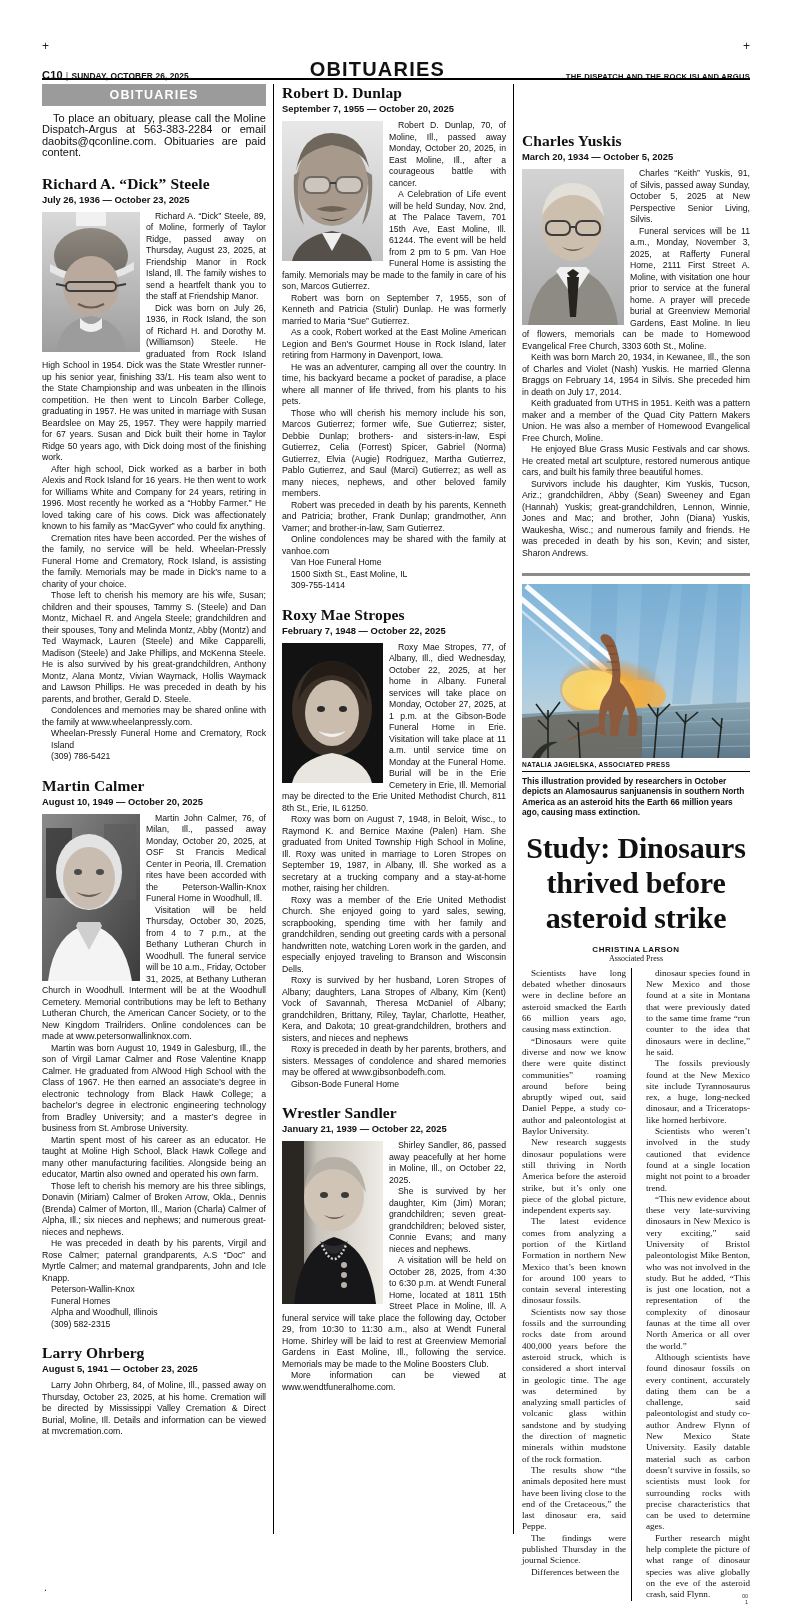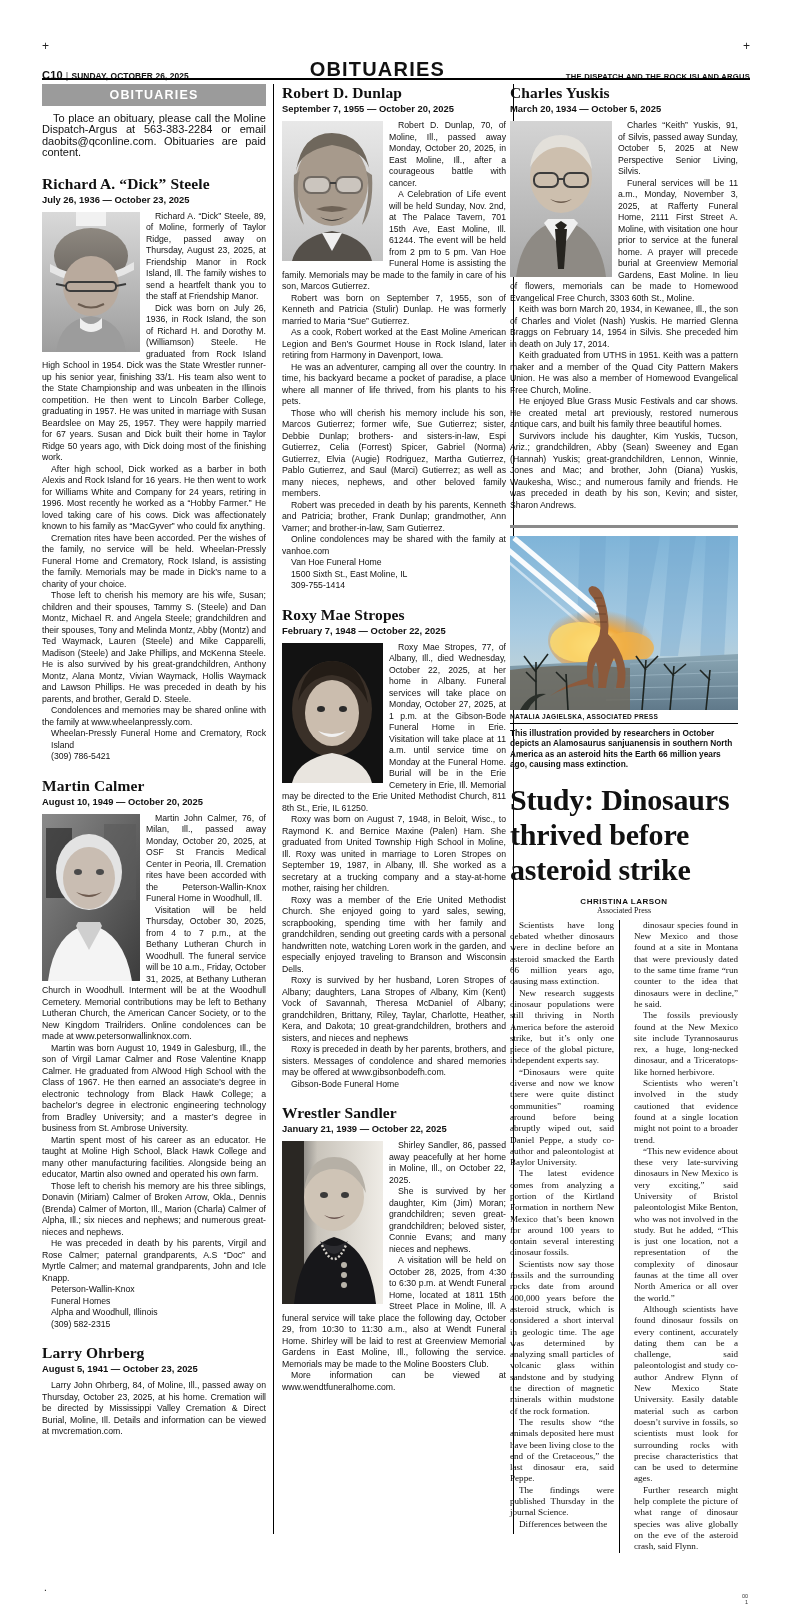--- a/index.html
+++ b/index.html
@@ -35,21 +35,21 @@
     text-align:center; flex:1;
   }
   .paper-name { font-size:7.6px; font-weight:600; letter-spacing:.25px; white-space:nowrap; text-align:right; }
   .rule-top { position:absolute; left:42px; top:78px; width:708px; height:1.5px; background:#000; }
 
   
   .cols { position:absolute; left:42px; top:84px; width:708px; height:1520px; }
   .col { position:absolute; top:0; }
   .col1 { left:0px;   width:224px; }
   .col2 { left:240px; width:224px; }
-  .col3 { left:468px; width:228px; }
+  .col3 { left:480px; width:228px;margin-top:48px; }
   .col-rule { position:absolute; top:0; width:1px; background:#000; }
 
   
   .obit-banner {
     background:#9b9b9b; color:#fff; font-weight:700;
     font-size:12.5px; letter-spacing:1.2px; text-align:center;
     padding:4px 0 4px 0; margin-bottom:7px;
   }
   .notice { font-size:11px; line-height:11.4px; text-align:justify; margin-bottom:16px; }
   .notice .ind { display:inline-block; width:11px; }
@@ -82,21 +82,21 @@
   .art-rule { height:2.5px; background:#8a8a8a; margin:10px 0 8px 0; }
   .art-img { width:100%; height:174px; position:relative; overflow:hidden; background:#7fb2d6; }
   .art-credit {
     font-size:6.6px; font-weight:700; letter-spacing:.3px;
     padding:3px 0 3px 0; border-bottom:1px solid #000;
   }
   .art-cutline { font-size:8.3px; line-height:10.6px; font-weight:700; padding:4px 0 6px 0; }
   .art-headline {
     font-family:"Liberation Serif", serif;
     font-weight:700; font-size:30px; line-height:35px;
-    text-align:left; margin:6px 0 10px 0; letter-spacing:-.2px;
+    text-align:center; margin:6px 0 10px 0; letter-spacing:-.2px;
   }
   .byline { text-align:center; margin-bottom:5px; }
   .byline .b-name { font-size:8px; font-weight:700; letter-spacing:.5px; }
   .byline .b-org { font-family:"Liberation Serif", serif; font-size:8px; font-style:normal; }
   .art-cols { display:flex; gap:20px; position:relative; }
   .art-cols .acol { width:109px; font-family:"Liberation Serif", serif; font-size:9.1px; line-height:11.3px; text-align:justify; }
   .art-cols .acol p { margin:0; text-indent:9px; }
   .art-divider { position:absolute; left:109px; top:0; width:1px; height:100%; background:#000; }
 
   
@@ -344,21 +344,21 @@
             <path d="M34 102 L51 128 L68 102 L64 98 L38 98 Z" fill="#f0f0f0"></path>
             <path d="M45 108 L57 108 L54 148 L48 148 Z" fill="#26241f"></path>
             <path d="M45 104 L51 112 L57 104 L51 100 Z" fill="#26241f"></path>
           </svg>
         </div>
         <div class="obit-body">
           <p>Charles “Keith” Yuskis, 91, of Silvis, passed away Sunday, October 5, 2025 at New Perspective Senior Living, Silvis.</p>
           <p>Funeral services will be 11 a.m., Monday, November 3, 2025, at Rafferty Funeral Home, 2111 First Street A. Moline, with visitation one hour prior to service at the funeral home. A prayer will precede burial at Greenview Memorial Gardens, East Moline. In lieu of flowers, memorials can be made to Homewood Evangelical Free Church, 3303 60th St., Moline.</p>
           <p>Keith was born March 20, 1934, in Kewanee, Ill., the son of Charles and Violet (Nash) Yuskis. He married Glenna Braggs on February 14, 1954 in Silvis. She preceded him in death on July 17, 2014.</p>
           <p>Keith graduated from UTHS in 1951. Keith was a pattern maker and a member of the Quad City Pattern Makers Union. He was also a member of Homewood Evangelical Free Church, Moline.</p>
-          <p>He enjoyed Blue Grass Music Festivals and car shows. He created metal art previously, restored numerous antique cars, and built his family three beautiful homes.</p>
+          <p>He enjoyed Blue Grass Music Festivals and car shows. He created metal art sculpture, restored numerous antique cars, and built his family three beautiful homes.</p>
           <p>Survivors include his daughter, Kim Yuskis, Tucson, Ariz.; grandchildren, Abby (Sean) Sweeney and Egan (Hannah) Yuskis; great-grandchildren, Lennon, Winnie, Jones and Mac; and brother, John (Diana) Yuskis, Waukesha, Wisc.; and numerous family and friends. He was preceded in death by his son, Kevin; and sister, Sharon Andrews.</p>
         </div>
       </div>
 
       <div class="art-rule"></div>
 
       <div class="art-img">
         <svg viewBox="0 0 228 174" preserveAspectRatio="none" style="width:100%;height:100%;display:block;">
           <defs>
             <linearGradient id="sky" x1="0" y1="0" x2="0" y2="1">
@@ -439,22 +439,22 @@
 
       <div class="byline">
         <div class="b-name">CHRISTINA LARSON</div>
         <div class="b-org">Associated Press</div>
       </div>
 
       <div class="art-cols">
         <div class="art-divider"></div>
         <div class="acol">
           <p>Scientists have long debated whether dinosaurs were in decline before an asteroid smacked the Earth 66 million years ago, causing mass extinction.</p>
+          <p>“Dinosaurs were quite diverse and now we know there were quite distinct communities” roaming around before being abruptly wiped out, said Daniel Peppe, a study co-author and paleontologist at Baylor University.</p>
           <p>New research suggests dinosaur populations were still thriving in North America before the asteroid strike, but it’s only one piece of the global picture, independent experts say.</p>
-          <p>“Dinosaurs were quite diverse and now we know there were quite distinct communities” roaming around before being abruptly wiped out, said Daniel Peppe, a study co-author and paleontologist at Baylor University.</p>
           <p>The latest evidence comes from analyzing a portion of the Kirtland Formation in northern New Mexico that’s been known for around 100 years to contain several interesting dinosaur fossils.</p>
           <p>Scientists now say those fossils and the surrounding rocks date from around 400,000 years before the asteroid struck, which is considered a short interval in geologic time. The age was determined by analyzing small particles of volcanic glass within sandstone and by studying the direction of magnetic minerals within mudstone of the rock formation.</p>
           <p>The results show “the animals deposited here must have been living close to the end of the Cretaceous,” the last dinosaur era, said Peppe.</p>
           <p>The findings were published Thursday in the journal Science.</p>
           <p>Differences between the</p>
         </div>
         <div class="acol">
           <p>dinosaur species found in New Mexico and those found at a site in Montana that were previously dated to the same time frame “run counter to the idea that dinosaurs were in decline,” he said.</p>
           <p>The fossils previously found at the New Mexico site include Tyrannosaurus rex, a huge, long-necked dinosaur, and a Triceratops-like horned herbivore.</p>
           <p>Scientists who weren’t involved in the study cautioned that evidence found at a single location might not point to a broader trend.</p>

